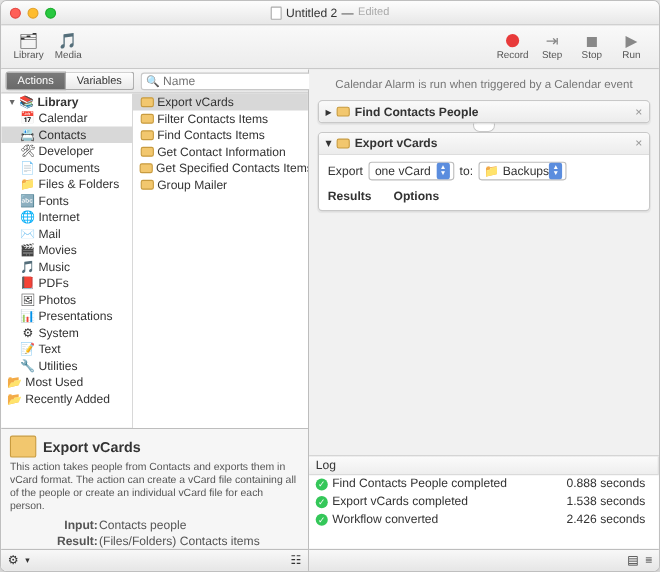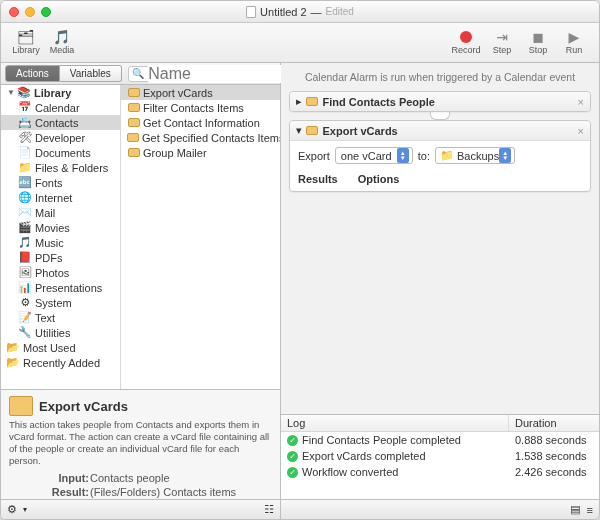--- a/index.html
+++ b/index.html
@@ -21,21 +21,21 @@
 .rec-dot{width:12px;height:12px;border-radius:50%;background:#e83a3a}
 .step-ic,.play-ic,.stop-ic{color:#888;font-size:13px}
 .body{flex:1;display:flex;overflow:hidden}
 .left{width:280px;border-right:1px solid #bdbdbd;display:flex;flex-direction:column;background:#fff}
 .tabs-row{height:22px;background:linear-gradient(#f7f7f7,#e8e8e8);border-bottom:1px solid #bdbdbd;display:flex;align-items:center;padding:0 4px;gap:0}
 .segtab{padding:2px 10px;border:1px solid #aaa;background:linear-gradient(#fefefe,#e9e9e9);font-size:10px}
 .segtab.first{border-radius:3px 0 0 3px}
 .segtab.last{border-radius:0 3px 3px 0;border-left:none}
 .segtab.active{background:linear-gradient(#7a7a7a,#6a6a6a);color:#fff}
 .search{flex:1;margin-left:6px;height:16px;border:1px solid #c8c8c8;border-radius:3px;background:#fff;display:flex;align-items:center;padding:0 4px;gap:3px}
-.search input{border:none;outline:none;flex:1;font-size:16px}
+.search input{border:none;outline:none;flex:1;font-size:11px}
 .mag{color:#999;font-size:10px}
 .lib-split{flex:1;display:flex;overflow:hidden}
 .lib-col{width:120px;border-right:1px solid #d8d8d8;overflow:auto;background:#fff}
 .act-col{flex:1;overflow:auto;background:#fff}
 .tree-item,.act-item{display:flex;align-items:center;gap:3px;padding:1px 4px 1px 6px;height:15px;white-space:nowrap;cursor:default}
 .tree-item.sel,.act-item.sel{background:#d8d8d8}
 .tree-item.root{font-weight:600}
 .disclose{width:8px;font-size:8px;color:#666}
 .ic16{width:13px;height:13px;display:inline-flex;align-items:center;justify-content:center;font-size:11px}
 .folder{background:#f2c76e;border-radius:2px;width:12px;height:9px;border:0.5px solid #c89b3f}
@@ -229,20 +229,26 @@
             <div class="act-item">
               <span class="ic16">
                 <span class="folder"></span>
               </span>
               <span>Filter Contacts Items</span>
             </div>
             <div class="act-item">
               <span class="ic16">
                 <span class="folder"></span>
               </span>
+              <span>Find Contacts Items</span>
+            </div>
+            <div class="act-item">
+              <span class="ic16">
+                <span class="folder"></span>
+              </span>
               <span>Get Contact Information</span>
             </div>
             <div class="act-item">
               <span class="ic16">
                 <span class="folder"></span>
               </span>
               <span>Get Specified Contacts Items</span>
             </div>
             <div class="act-item">
               <span class="ic16">
@@ -321,21 +327,20 @@
           <span>Results</span>
           <span>Options</span>
         </div>
       </div>
     </div>
         </div>
       <div class="log-pane">
         <div class="log-tbl">
           <div class="log-hdr">
             <div class="c1">Log</div>
-            <div class="c2">Duration</div>
           </div>
           <div id="log-rows">
               <div class="log-row">
                 <div class="c1">
                   <span class="check">✓</span>
                   <span>Find Contacts People completed</span>
                 </div>
                 <div class="c2">0.888 seconds</div>
               </div>
               <div class="log-row">

